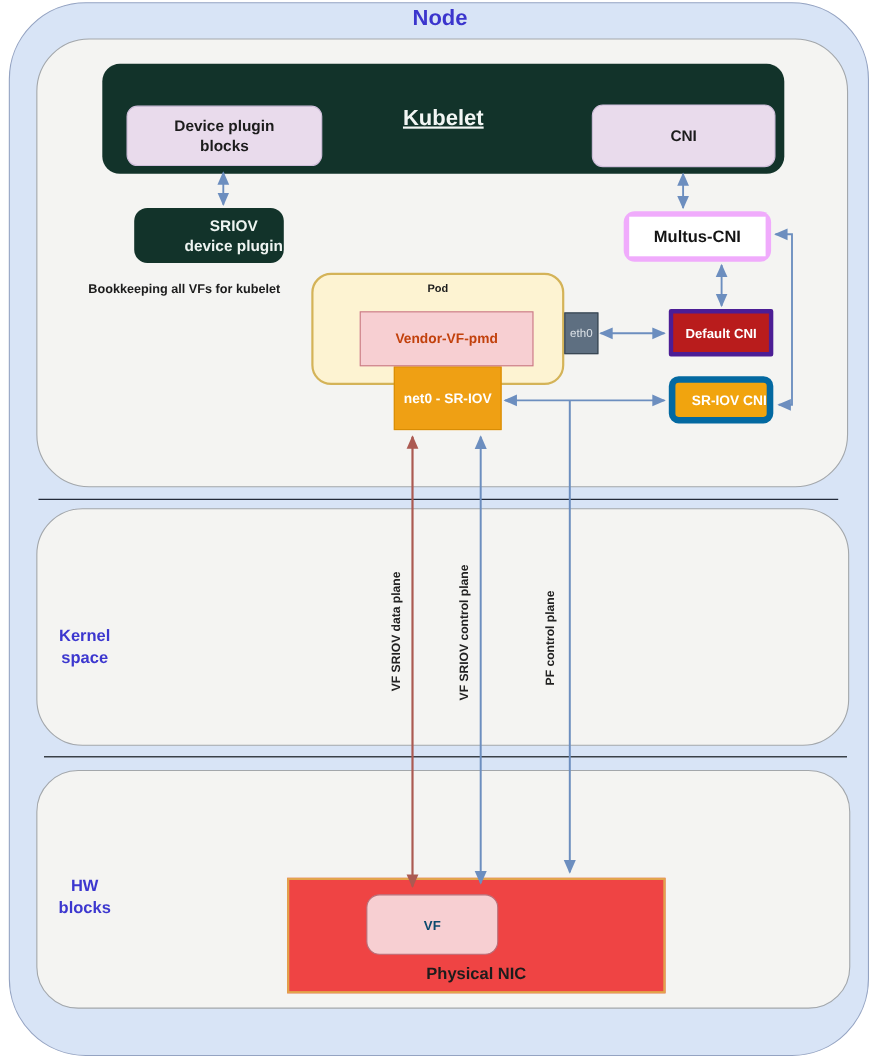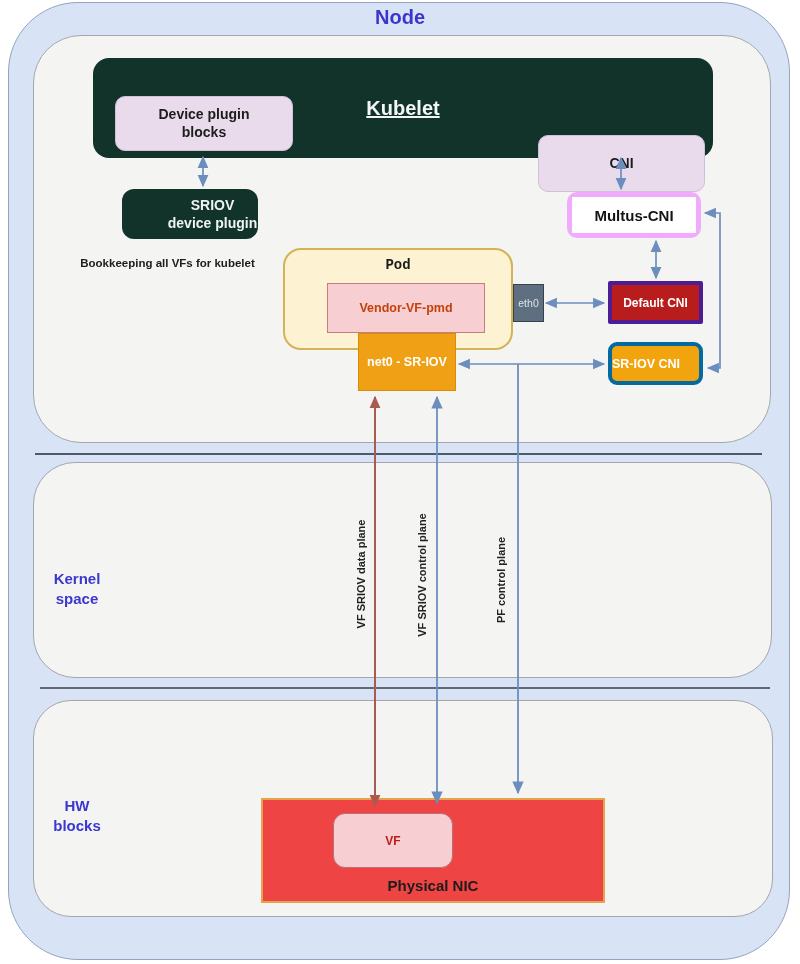--- a/index.html
+++ b/index.html
@@ -27,70 +27,70 @@
   
   .kubelet-bar { position:absolute; left:93px; top:58px; width:620px; height:100px;
                  background:#12332a; border-radius:16px; }
   .kubelet-label { position:absolute; left:0; top:0; width:100%; height:100%;
                    display:flex; align-items:center; justify-content:center;
                    color:#f2f6f4; font-size:20px; font-weight:bold;text-decoration:underline; }
   .lav-box { position:absolute; background:#e9dbec; border:1px solid #d0bfdb; border-radius:10px;
              display:flex; flex-direction:column; align-items:center; justify-content:center;
              font-size:14px; font-weight:bold; color:#1c1c1c; line-height:1.25; }
   .dpm-box { left:115px; top:96px; width:178px; height:55px; }
-  .cni-box { left:538px; top:95px; width:167px; height:57px;margin-top:40px; }
+  .cni-box { left:538px; top:95px; width:167px; height:57px; }
 
   .green-box { position:absolute; background:#12332a; border-radius:12px;
                display:flex; flex-direction:column; align-items:center; justify-content:center;
                color:#eef4f1; font-size:14px; font-weight:bold; line-height:1.3;padding-left:45px; }
   .sriov-dp-box { left:122px; top:189px; width:136px; height:50px; }
 
   .note { position:absolute; left:60px; top:257px; width:215px; text-align:center;
           font-size:11.5px; font-weight:bold; color:#1c1c1c; }
 
   .multus-outer { position:absolute; left:567px; top:192px; width:134px; height:46px;
                   background:#f0abfc; border-radius:10px; }
   .multus-inner { position:absolute; left:5px; top:5px; right:5px; bottom:5px; background:#ffffff;
                   display:flex; align-items:center; justify-content:center;
                   font-size:15px; font-weight:bold; color:#141414; }
 
   .pod-box { position:absolute; left:283px; top:248px; width:230px; height:102px;
              background:#fdf3d2; border:2px solid #d4b358; border-radius:18px; }
   .pod-label { position:absolute; left:0; top:7px; width:100%; text-align:center;
-               font-size:14px; font-weight:bold; color:#1c1c1c;font-family:Liberation Mono, monospace; }
+               font-size:10px; font-weight:bold; color:#1c1c1c; }
 
   .net0-box { position:absolute; left:358px; top:333px; width:98px; height:58px;
               background:#efa014; border:1px solid #d98d04;
               display:flex; align-items:center; justify-content:center;
               color:#ffffff; font-size:12.5px; font-weight:bold; }
   .vendor-box { position:absolute; left:327px; top:283px; width:158px; height:50px;
                 background:#f7cfd2; border:1px solid #ca7b82;
                 display:flex; align-items:center; justify-content:center;
                 font-size:12.5px; font-weight:bold; color:#c2410c;text-align:right; }
   .eth0-box { position:absolute; left:513px; top:284px; width:31px; height:38px;
               background:#5e6f81; border:1px solid #36434f;
               display:flex; align-items:center; justify-content:center;
               font-size:10.5px; color:#dde3e8; }
   .defcni-box { position:absolute; left:608px; top:281px; width:95px; height:43px;
                 background:#b91c1c; border:4px solid #4c1d95; border-radius:2px;
                 display:flex; align-items:center; justify-content:center;
                 color:#ffffff; font-size:12px; font-weight:bold; }
   .sriovcni-box { position:absolute; left:608px; top:342px; width:95px; height:43px;
-                  background:#f1a40e; border:4px solid #0369a1; border-radius:9px;
-                  display:flex; align-items:center; justify-content:flex-start;
+                  background:#f1a40e; border:6px solid #0369a1; border-radius:9px;
+                  display:flex; align-items:center; justify-content:flex-end;
                   color:#ffffff; font-size:12.5px; font-weight:bold; }
 
   .nic-box { position:absolute; left:261px; top:798px; width:344px; height:105px;
              background:#ef4444; border:2px solid #e2a44c; }
   .nic-label { position:absolute; left:0; bottom:7px; width:100%; text-align:center;
                font-size:15px; font-weight:bold; color:#1c1c1c; }
   .vf-box { position:absolute; left:333px; top:813px; width:120px; height:55px;
             background:#f7cfd2; border:1px solid #b96f79; border-radius:12px;
             display:flex; align-items:center; justify-content:center;
-            font-size:12px; font-weight:bold; color:#b91c1c; }
+            font-size:12px; font-weight:bold; color:#0c4a6e; }
 
   .flow-label { position:absolute; height:14px; text-align:center; font-size:11px;
                 font-weight:bold; color:#222222; transform:rotate(-90deg); }
   .flow-label-0 { left:272px; top:567px; width:180px; }
   .flow-label-1 { left:333px; top:568px; width:180px; }
   .flow-label-2 { left:412px; top:573px; width:180px; }
 
   .wires { position:absolute; left:0; top:0; width:800px; height:964px; pointer-events:none; }
 </style>
 </head>

